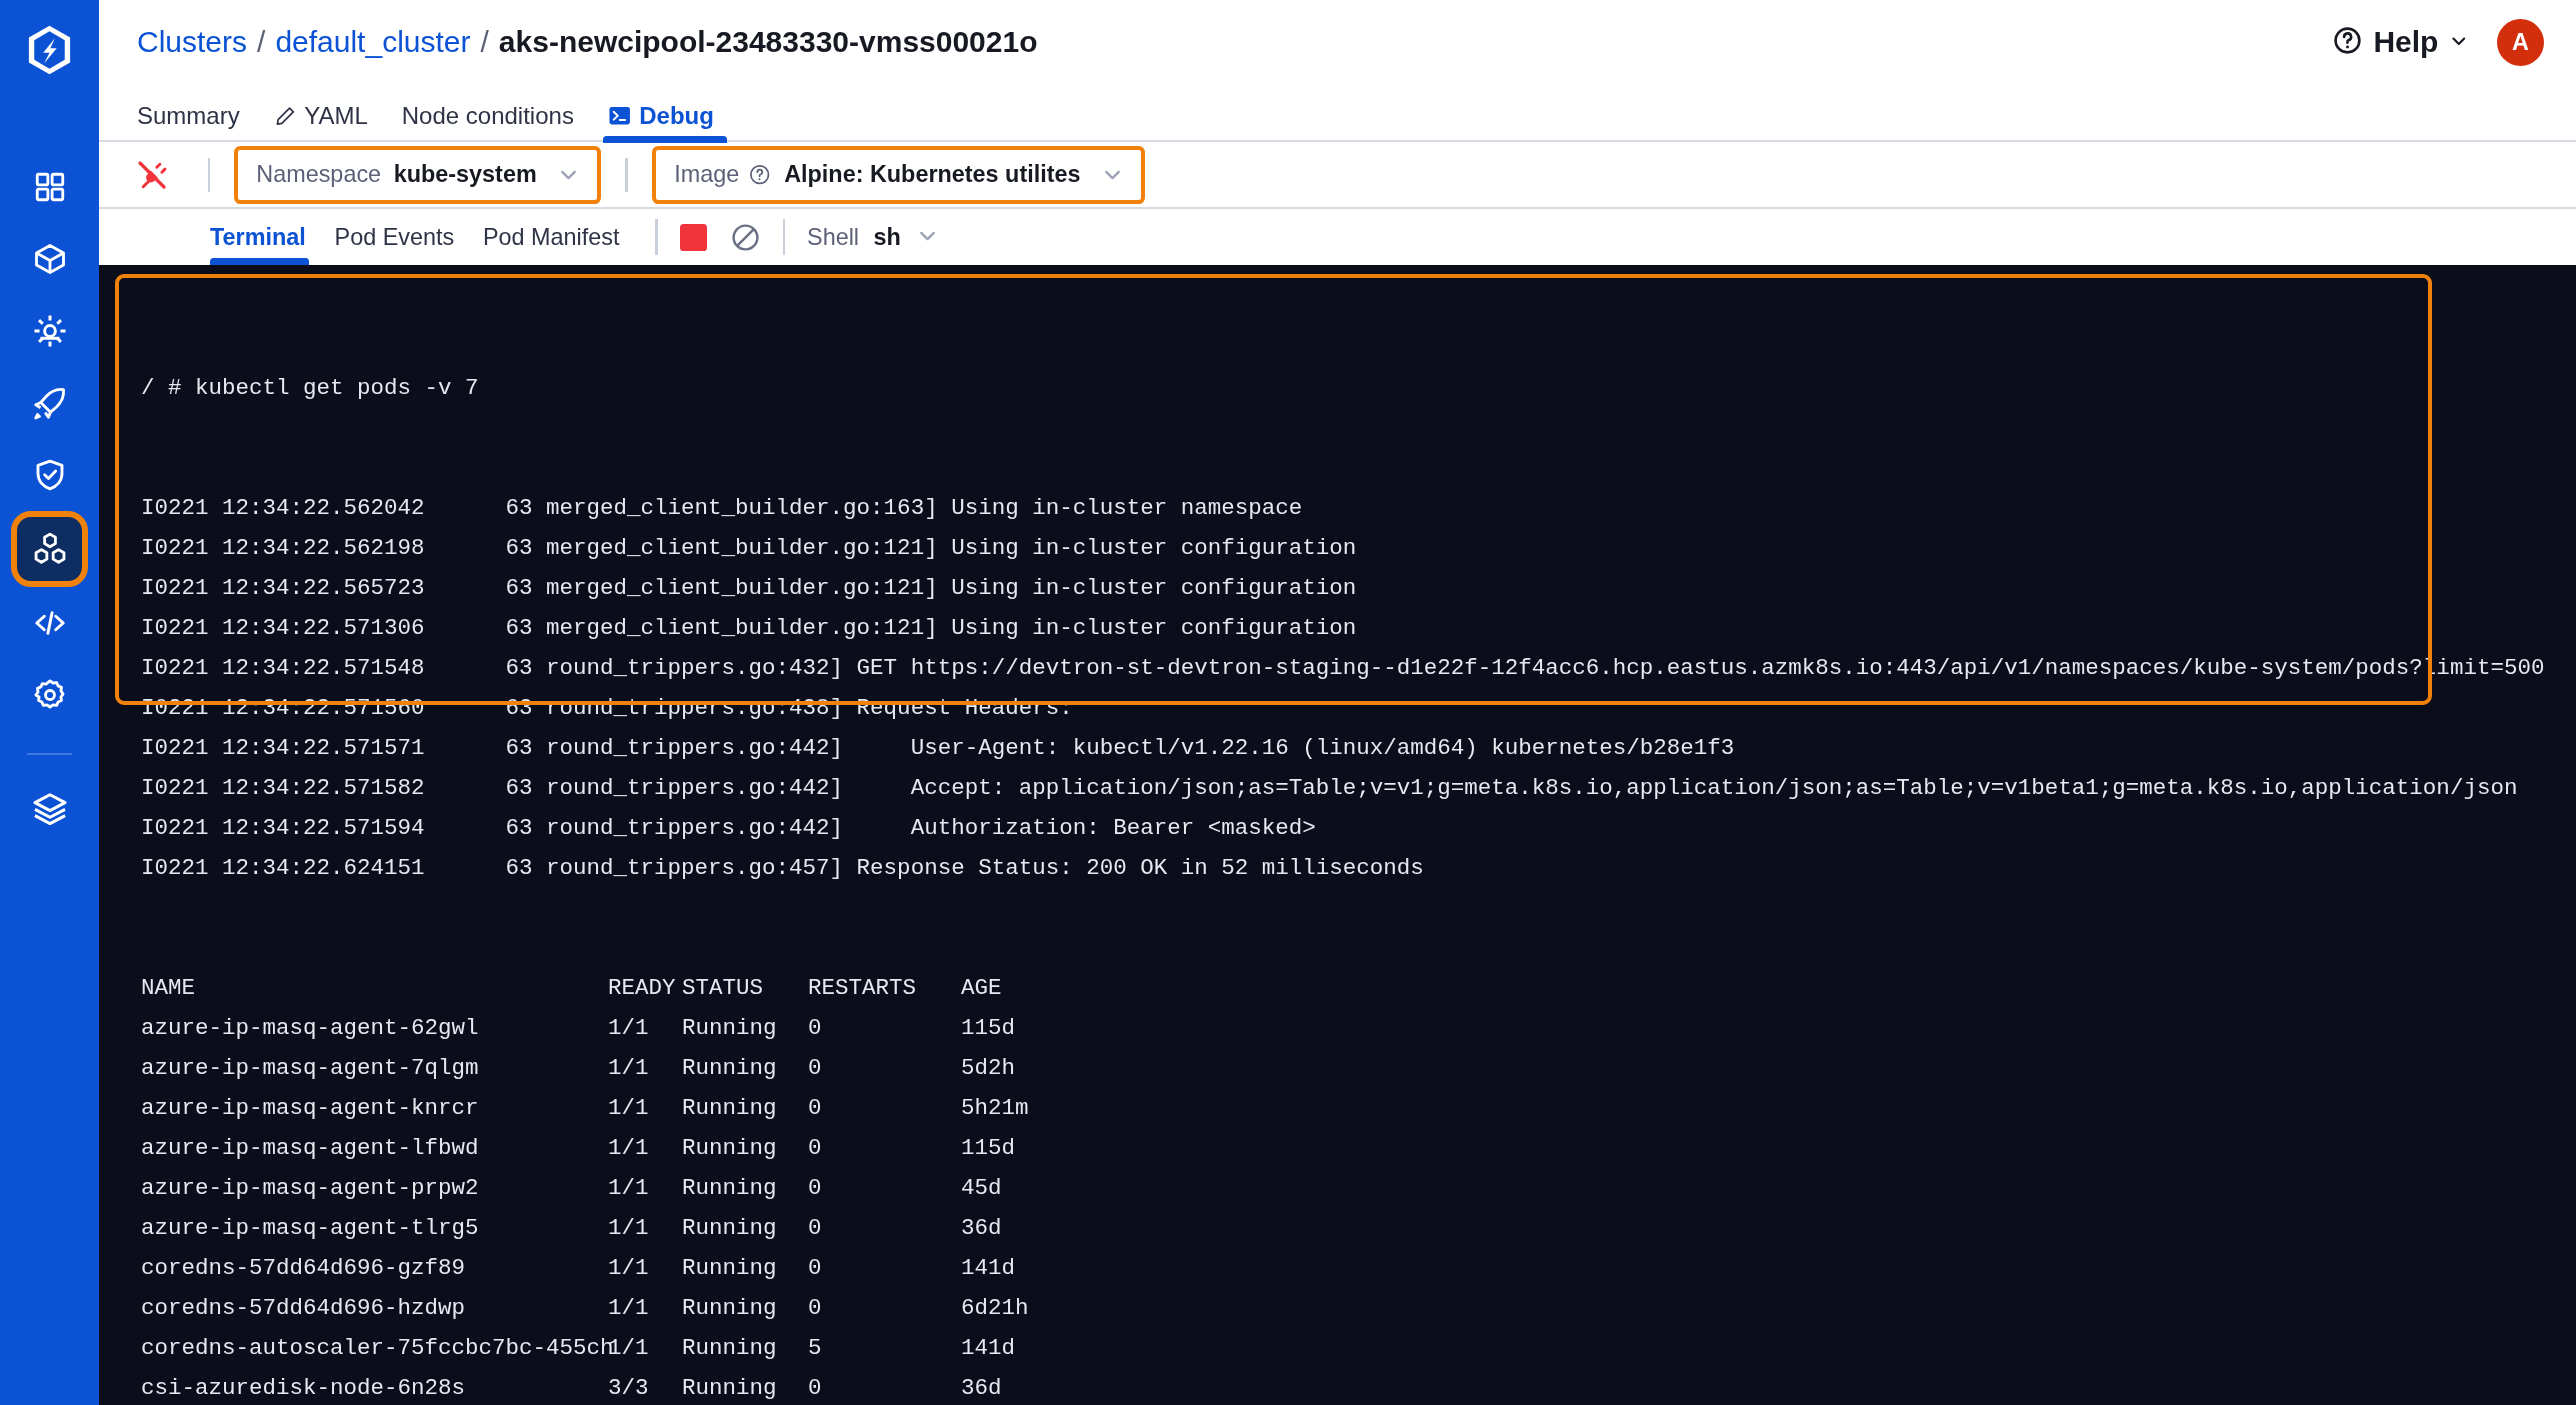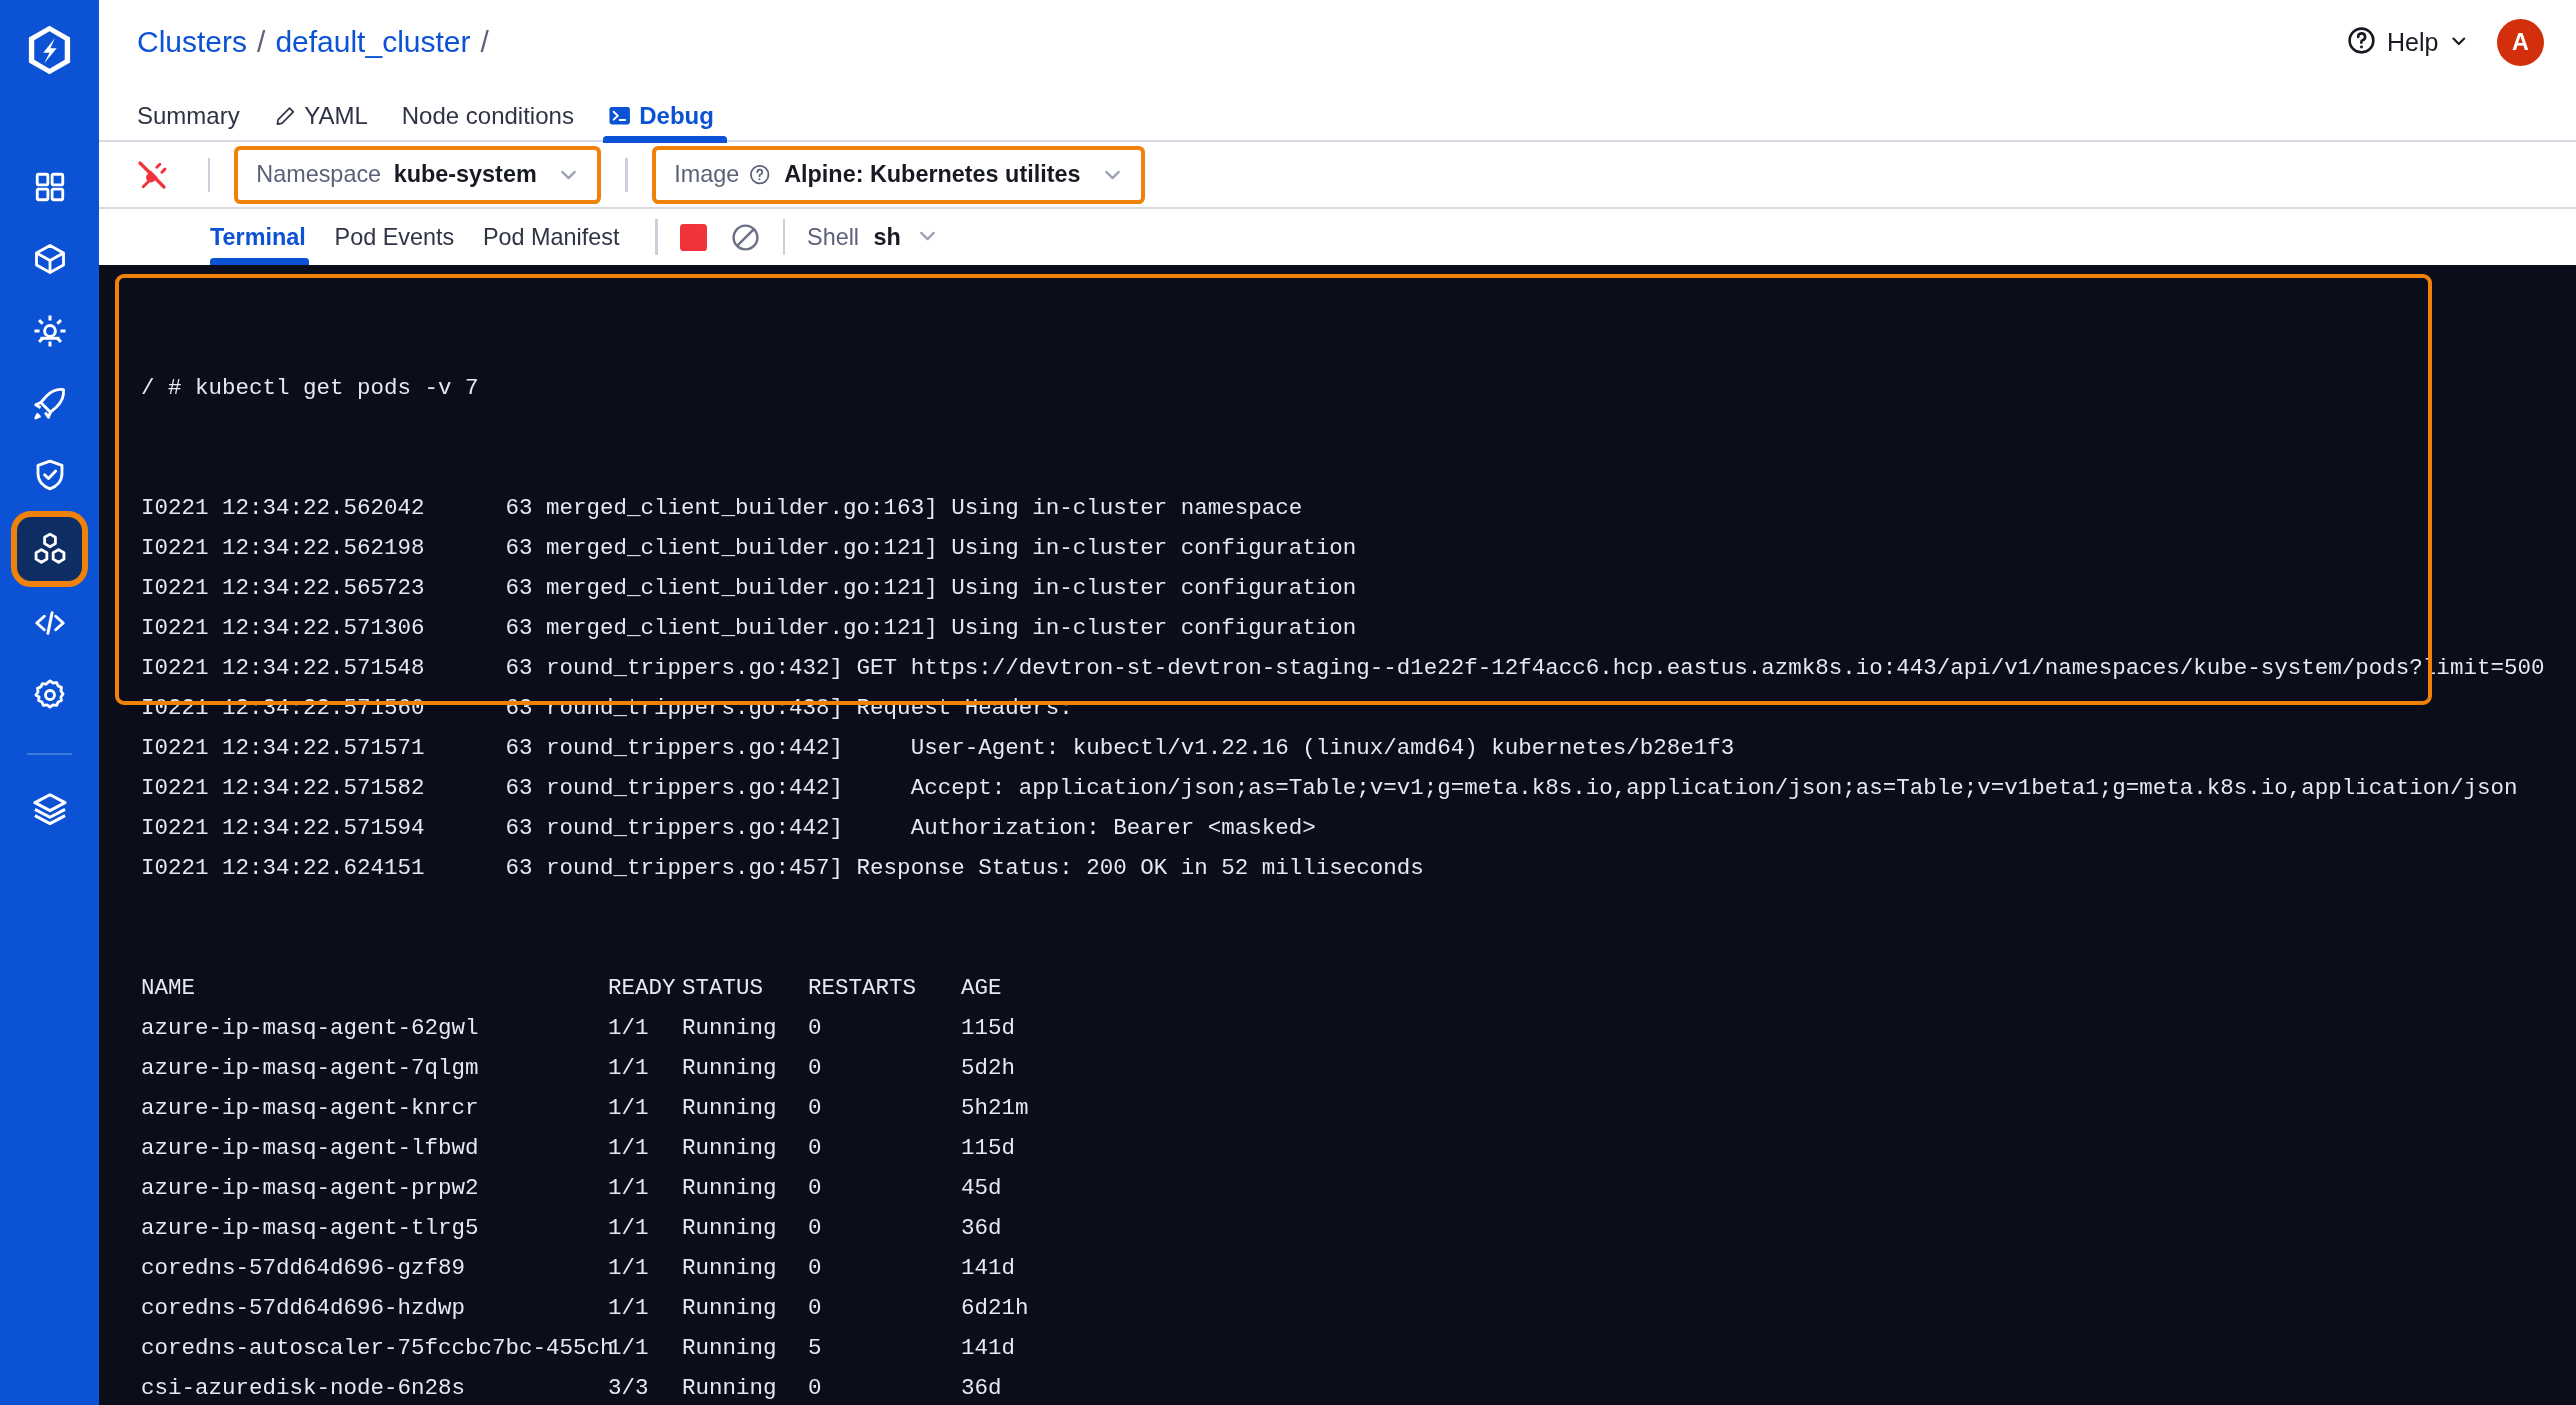--- a/index.html
+++ b/index.html
@@ -126,23 +126,23 @@
     align-items: center;
     gap: 27px;
   }
   .help-group {
     display: flex;
     align-items: center;
     gap: 10px;
     cursor: pointer;
   }
   .help-label {
-    font-size: 25px;
+    font-size: 30px;
     color: #171a22;
-    font-weight: 400;
+    font-weight: 700;
   }
   .avatar {
     width: 47px;
     height: 47px;
     border-radius: 50%;
     background: #d32f0c;
     color: #ffffff;
     display: flex;
     align-items: center;
     justify-content: center;
@@ -445,20 +445,21 @@
   </nav>
 
   <div class="main">
 
     <header class="header">
       <div class="breadcrumb">
         <span class="bc-link">Clusters</span>
         <span class="bc-sep">/</span>
         <span class="bc-link">default_cluster</span>
         <span class="bc-sep">/</span>
+        <span class="bc-current">aks-newcipool-23483330-vmss00021o</span>
       </div>
 
       <div class="header-right">
         <div class="help-group">
           <span>
             <svg width="31" height="31" viewBox="0 0 24 24" fill="none" stroke="#171a22" stroke-width="2">
               <circle cx="12" cy="12" r="9.2"></circle>
               <path d="M9.4 9.2a2.7 2.7 0 1 1 3.4 2.6c-.6.2-.9.7-.9 1.3v.6" stroke-linecap="round"></path>
               <circle cx="12" cy="17" r="1.15" fill="#171a22" stroke="none"></circle>
             </svg>

